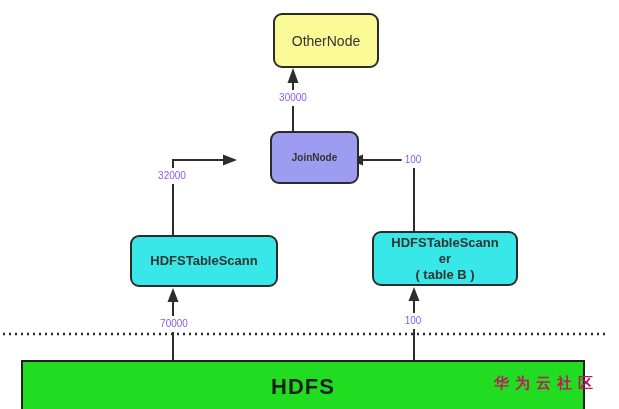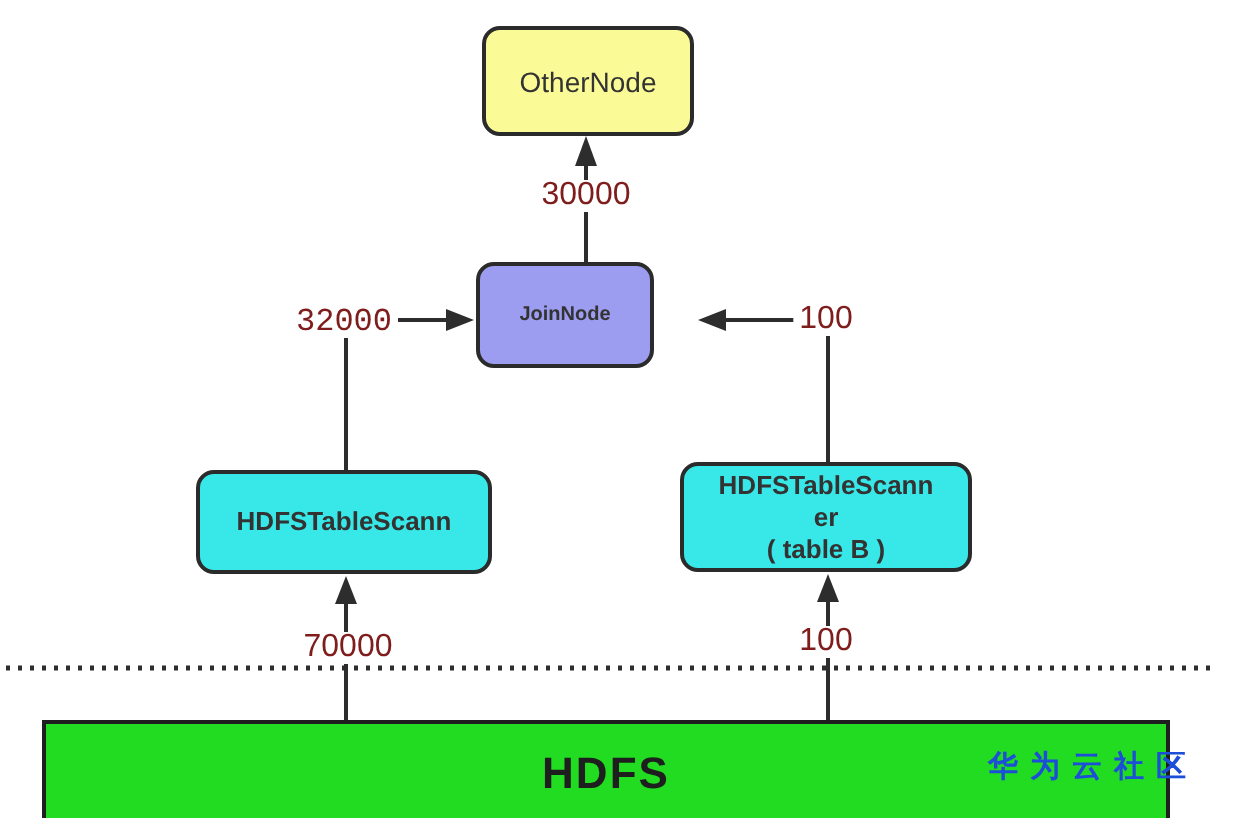--- a/index.html
+++ b/index.html
@@ -5,47 +5,47 @@
   html,body{margin:0;padding:0;background:#fff;}
   #canvas{
     position:relative;width:619px;height:409px;background:#ffffff;
     font-family:"Liberation Sans","DejaVu Sans",sans-serif;overflow:hidden;
   }
   #edge-layer{position:absolute;left:0;top:0;z-index:1;}
   .node{
     position:absolute;z-index:2;box-sizing:border-box;
     border:2px solid #2b2b2b;border-radius:9px;
     display:flex;flex-direction:column;align-items:center;justify-content:center;
-    color:#333;text-align:center;
+    color:#333;text-align:center;margin-left:32px;
   }
   .node-other{left:241px;top:13px;width:106px;height:55px;font-size:14px;}
   .node-join{left:238px;top:131px;width:89px;height:53px;font-size:10px;font-weight:bold;}
   .node-scan{font-size:13px;font-weight:bold;line-height:16px;}
   .node-scan-a{left:98px;top:235px;width:148px;height:52px;}
   .node-scan-b{left:340px;top:231px;width:146px;height:55px;}
   .node-hdfs{
     position:absolute;z-index:2;box-sizing:border-box;
     left:21px;top:360px;width:564px;height:53px;
     border:2px solid #1f1f1f;border-radius:0;
     display:flex;align-items:center;justify-content:center;
     font-size:22px;font-weight:bold;color:#1e1e1e;letter-spacing:1px;
   }
   .edge-label{
     position:absolute;z-index:3;transform:translateX(-50%);
-    background:#ffffff;padding:0 3px;font-size:16px;color:#7f1d1d;
+    background:#ffffff;padding:0 3px;font-size:10px;color:#8b5cf6;
     white-space:nowrap;line-height:16px;
   }
   .lbl-30000{left:293px;top:90px;}
-  .lbl-32000{left:172px;top:153px;font-family:Liberation Mono, monospace;}
+  .lbl-32000{left:172px;top:168px;}
   .lbl-100-top{left:413px;top:152px;}
   .lbl-60000{left:174px;top:316px;}
   .lbl-100-bottom{left:413px;top:313px;}
   .watermark{
     position:absolute;z-index:4;left:494px;top:374px;
-    font-size:15px;letter-spacing:6px;color:#1d4ed8;font-weight:bold;
+    font-size:15px;letter-spacing:6px;color:#be185d;font-weight:bold;
     white-space:nowrap;
   }
 </style>
 </head>
 <body>
 
 <div id="canvas">
 
   <svg id="edge-layer" width="619" height="409" viewBox="0 0 619 409">
     <g stroke="#2d2d2d" stroke-width="2" fill="none">

